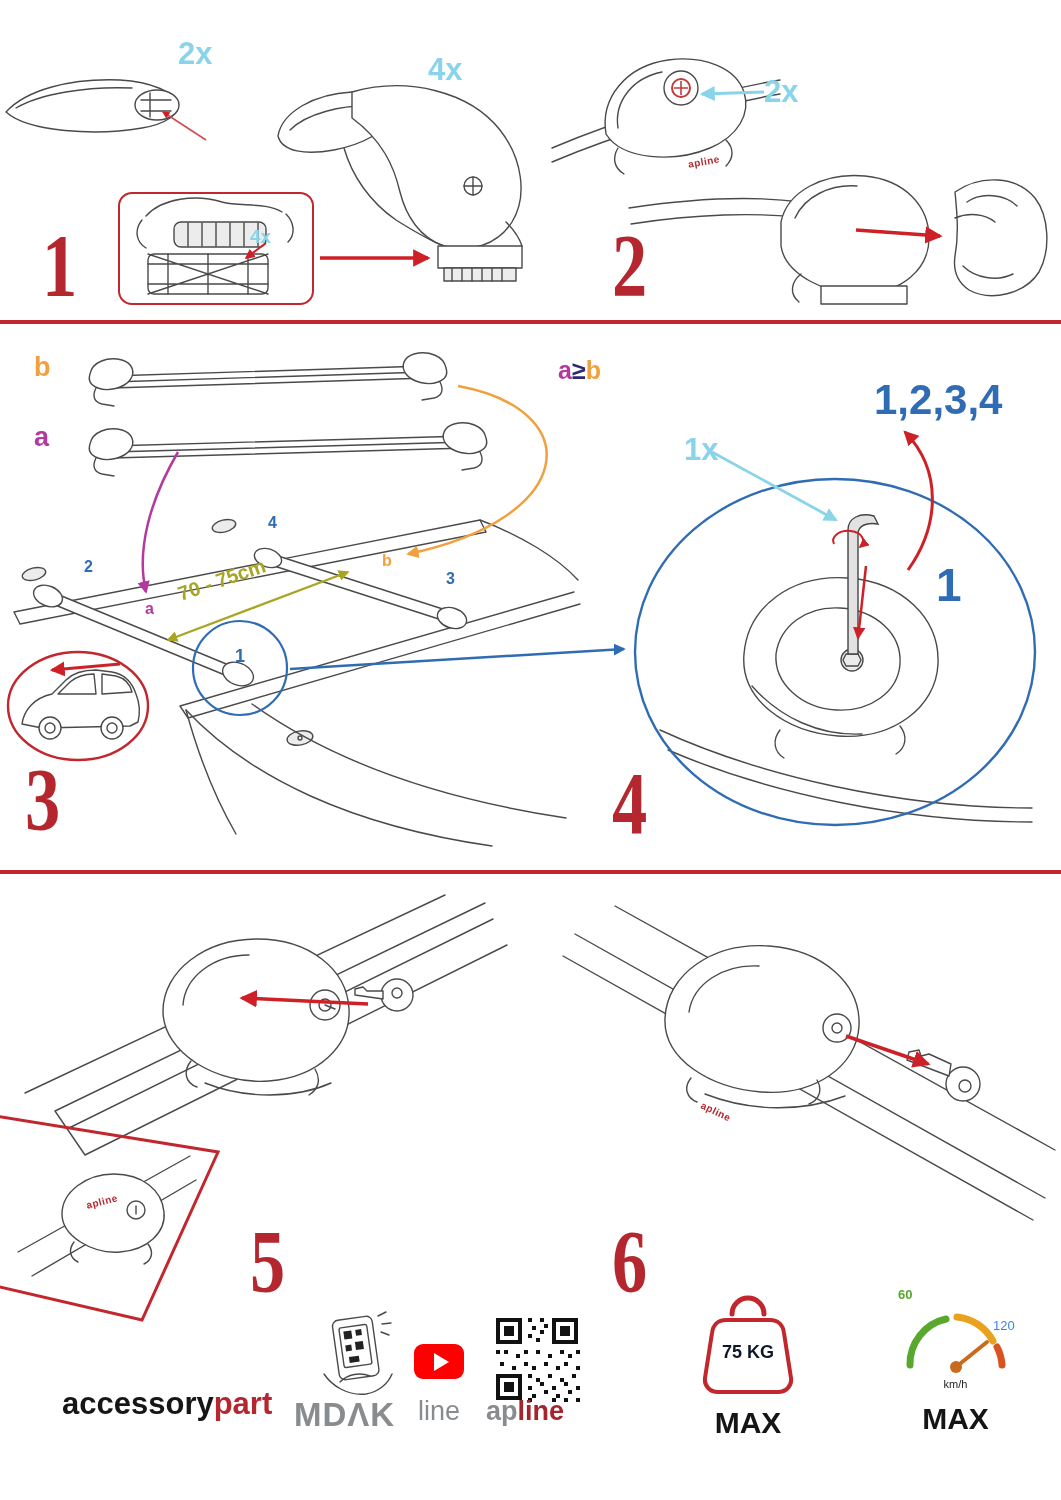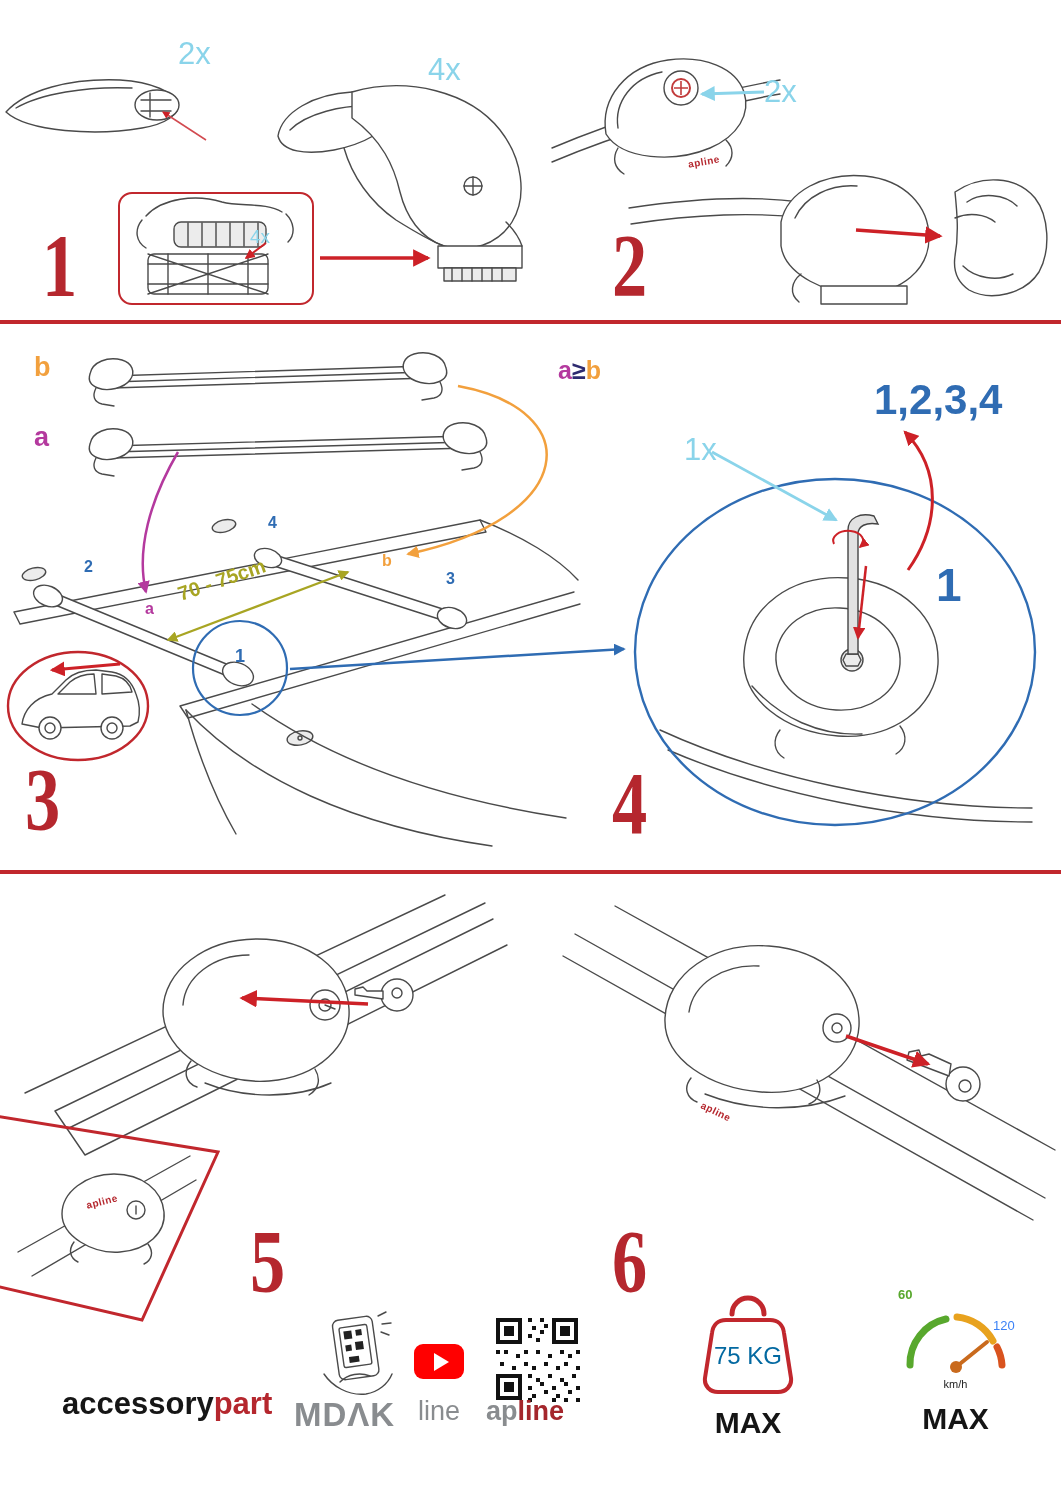--- a/index.html
+++ b/index.html
@@ -1,21 +1,21 @@
 <!DOCTYPE html>
 <html><head>
 <meta charset="utf-8">
 <style>
   *{margin:0;padding:0;box-sizing:border-box}
   html,body{background:#fff}
   .page{position:relative;width:1061px;height:1500px;background:#fff;overflow:hidden;font-family:"Liberation Sans",sans-serif;color:#222}
   svg.art{position:absolute;overflow:visible}
   .overlay{position:absolute;left:0;top:0;z-index:40;pointer-events:none}
   .num{position:absolute;z-index:30;font-family:"Liberation Serif",serif;font-weight:700;font-size:88px;line-height:.92;color:#b5272e;transform:scaleX(.8);transform-origin:left top}
-  .qty{position:absolute;z-index:30;font-weight:400;font-size:31px;color:#8ad4ea}
+  .qty{position:absolute;z-index:30;font-weight:700;font-size:31px;color:#8ad4ea}
   .qty.small{font-size:19px}
   .divider{position:absolute;left:0;width:1061px;height:4px;background:#c1272d;z-index:20}
   .la{stroke:#4a4a4a;fill:none;stroke-width:1.4;stroke-linecap:round;stroke-linejoin:round}
   .lf{fill:#fff}
   .sh{fill:#ececec}
   .poslbl{position:absolute;z-index:35;font-weight:700;font-size:16px;color:#2f6cb3}
   .poslbl.orange{color:#f2a03d}
   .poslbl.purple{color:#b4399e}
   .barlbl{position:absolute;z-index:35;font-weight:700;font-size:27px}
   .brandtag{position:absolute;z-index:35;font-size:10px;font-weight:700;color:#b5272e;letter-spacing:.5px}
@@ -257,21 +257,21 @@
     <path fill="#111" d="M34,2h4v4h-4z M46,2h4v4h-4z M38,10h4v4h-4z M46,14h4v4h-4z M34,18h4v4h-4z M42,22h4v4h-4z M50,8h4v4h-4z M2,34h4v4h-4z M10,34h4v4h-4z M22,38h4v4h-4z M30,34h4v4h-4z M42,34h4v4h-4z M54,38h4v4h-4z M66,34h4v4h-4z M74,38h4v4h-4z M82,34h4v4h-4z M6,46h4v4h-4z M18,50h4v4h-4z M30,46h4v4h-4z M38,50h4v4h-4z M50,46h4v4h-4z M62,50h4v4h-4z M70,46h4v4h-4z M82,50h4v4h-4z M34,58h4v4h-4z M42,62h4v4h-4z M54,58h4v4h-4z M66,62h4v4h-4z M78,58h4v4h-4z M34,70h4v4h-4z M46,66h4v4h-4z M58,70h4v4h-4z M70,66h4v4h-4z M82,70h4v4h-4z M38,78h4v4h-4z M50,74h4v4h-4z M62,78h4v4h-4z M74,74h4v4h-4z M82,82h4v4h-4z M34,82h4v4h-4z M58,82h4v4h-4z M70,82h4v4h-4z"></path>
   </svg>
   <div class="ftxt" style="left:486px;top:1396px;font-size:27px;font-weight:700">
     <span style="color:#898c8f">ap</span><span style="color:#a4262c">line</span>
   </div>
 
   <svg class="art" style="left:688px;top:1284px" width="120" height="120" viewBox="0 0 120 120">
     <path d="M44,30 a16,16 0 0 1 32,0" stroke="#c1272d" stroke-width="5" fill="none" stroke-linecap="round"></path>
     <path d="M38,36 L82,36 C90,36 95,41 96,49 L103,94 C104,102 98,108 90,108 L30,108 C22,108 16,102 17,94 L24,49 C25,41 30,36 38,36 Z" stroke="#c1272d" stroke-width="4" fill="#fff"></path>
   </svg>
-  <div class="ftxt" style="left:692px;top:1342px;width:112px;text-align:center;font-size:24px;font-weight:400;color:#0369a1">75 KG</div>
+  <div class="ftxt" style="left:692px;top:1342px;width:112px;text-align:center;font-size:18px;font-weight:700;color:#0f172a">75 KG</div>
   <div class="ftxt" style="left:688px;top:1406px;width:120px;text-align:center;font-size:30px;font-weight:700;color:#151515">MAX</div>
 
   <svg class="art" style="left:893px;top:1285px" width="125" height="112" viewBox="0 0 125 112">
     <path d="M17,80 A46,46 0 0 1 53,34" stroke="#58a82d" stroke-width="7" fill="none" stroke-linecap="round"></path>
     <path d="M64,32 A46,46 0 0 1 100,56" stroke="#e8a21e" stroke-width="7" fill="none" stroke-linecap="round"></path>
     <path d="M104,62 A46,46 0 0 1 109,80" stroke="#d9531e" stroke-width="7" fill="none" stroke-linecap="round"></path>
     <path d="M63,82 L94,57" stroke="#c96a1d" stroke-width="4" stroke-linecap="round"></path>
     <circle cx="63" cy="82" r="6" fill="#c96a1d"></circle>
   </svg>
   <div class="ftxt" style="left:898px;top:1287px;font-size:13px;font-weight:700;color:#58a82d">60</div>

